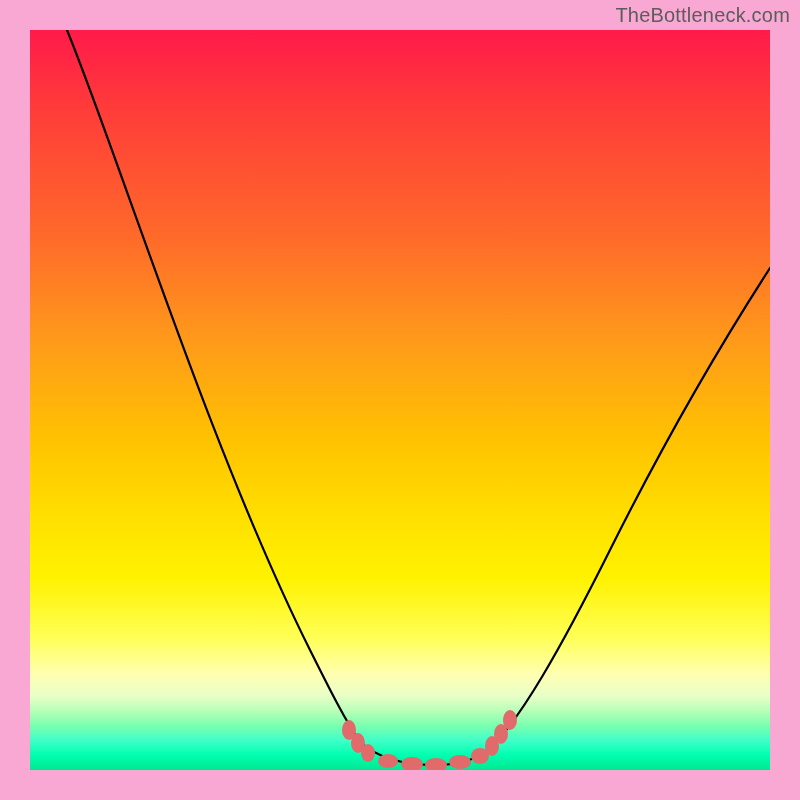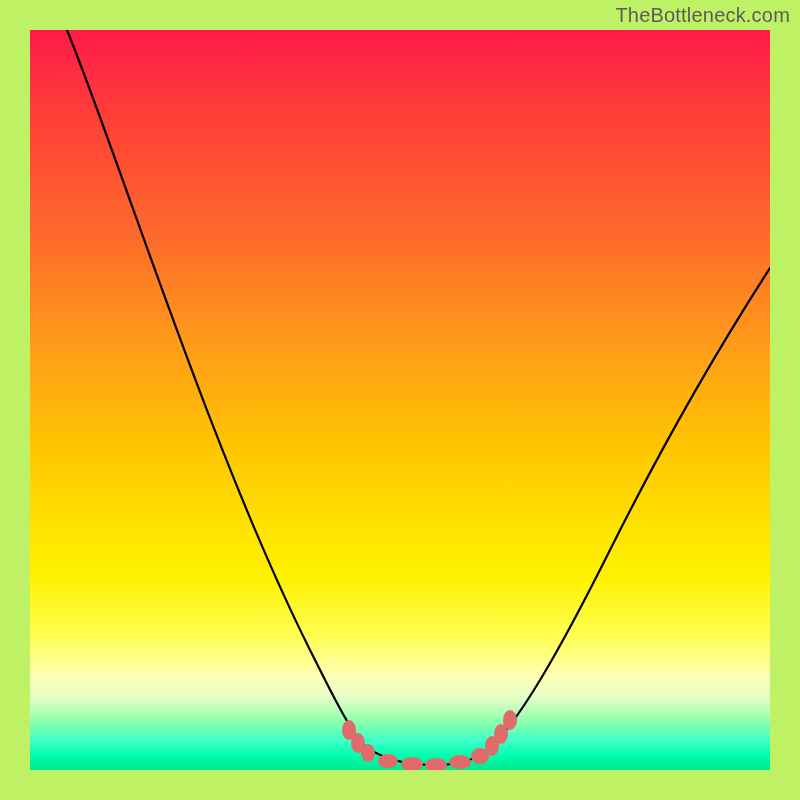--- a/index.html
+++ b/index.html
@@ -7,21 +7,21 @@
     padding: 0;
     width: 800px;
     height: 800px;
     overflow: hidden;
     background: #000;
     font-family: Arial, Helvetica, sans-serif;
   }
   .frame {
     position: absolute;
     inset: 0;
-    background: #bef264;
+    background: #f9a8d4;
   }
   .plot-area {
     position: absolute;
     left: 30px;
     top: 30px;
     width: 740px;
     height: 740px;
     overflow: hidden;
   }
   .gradient-bg {

